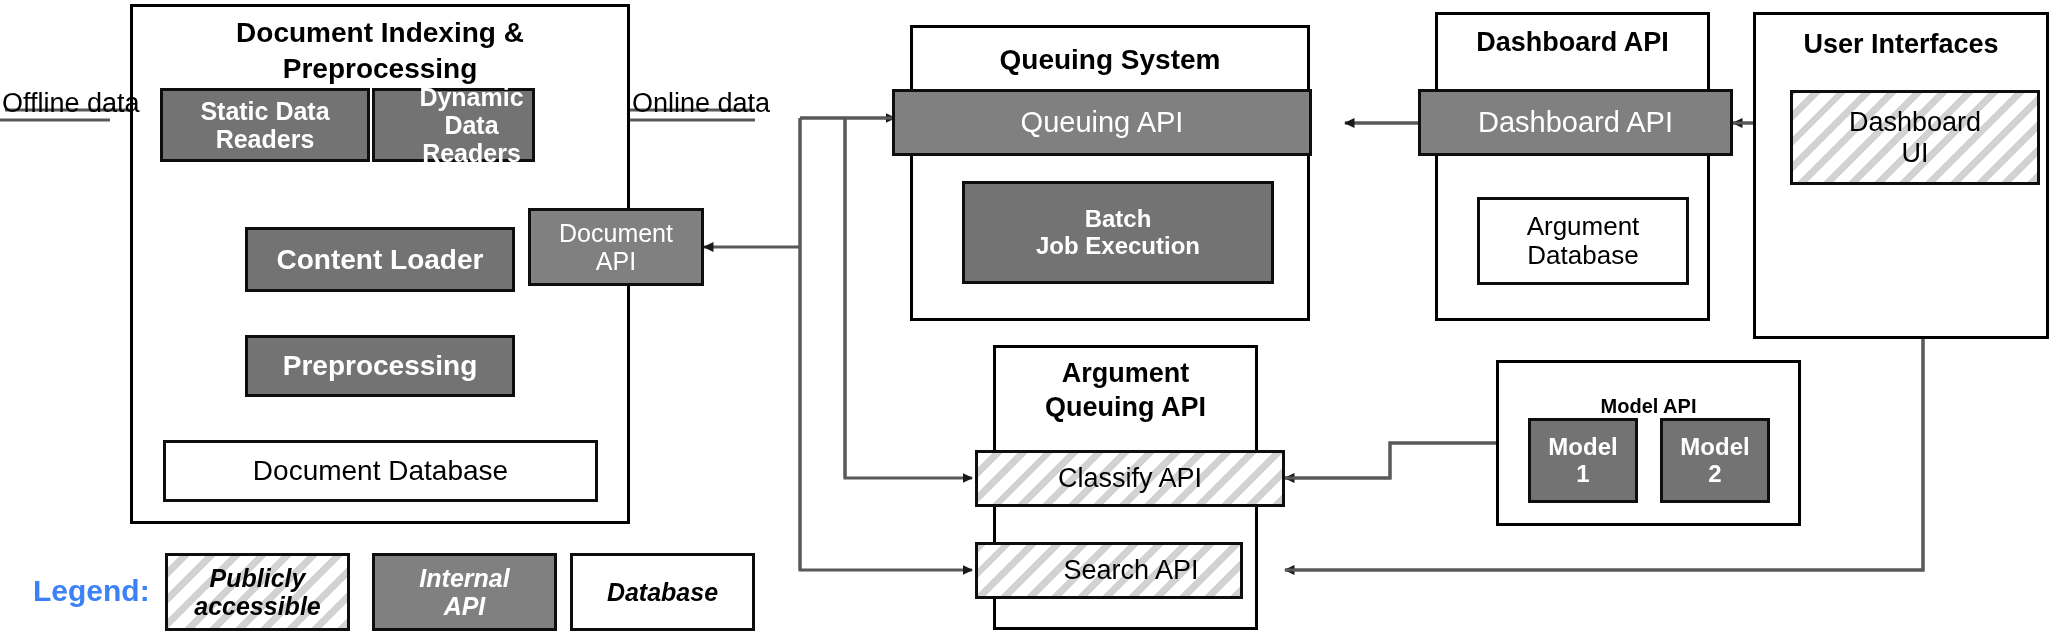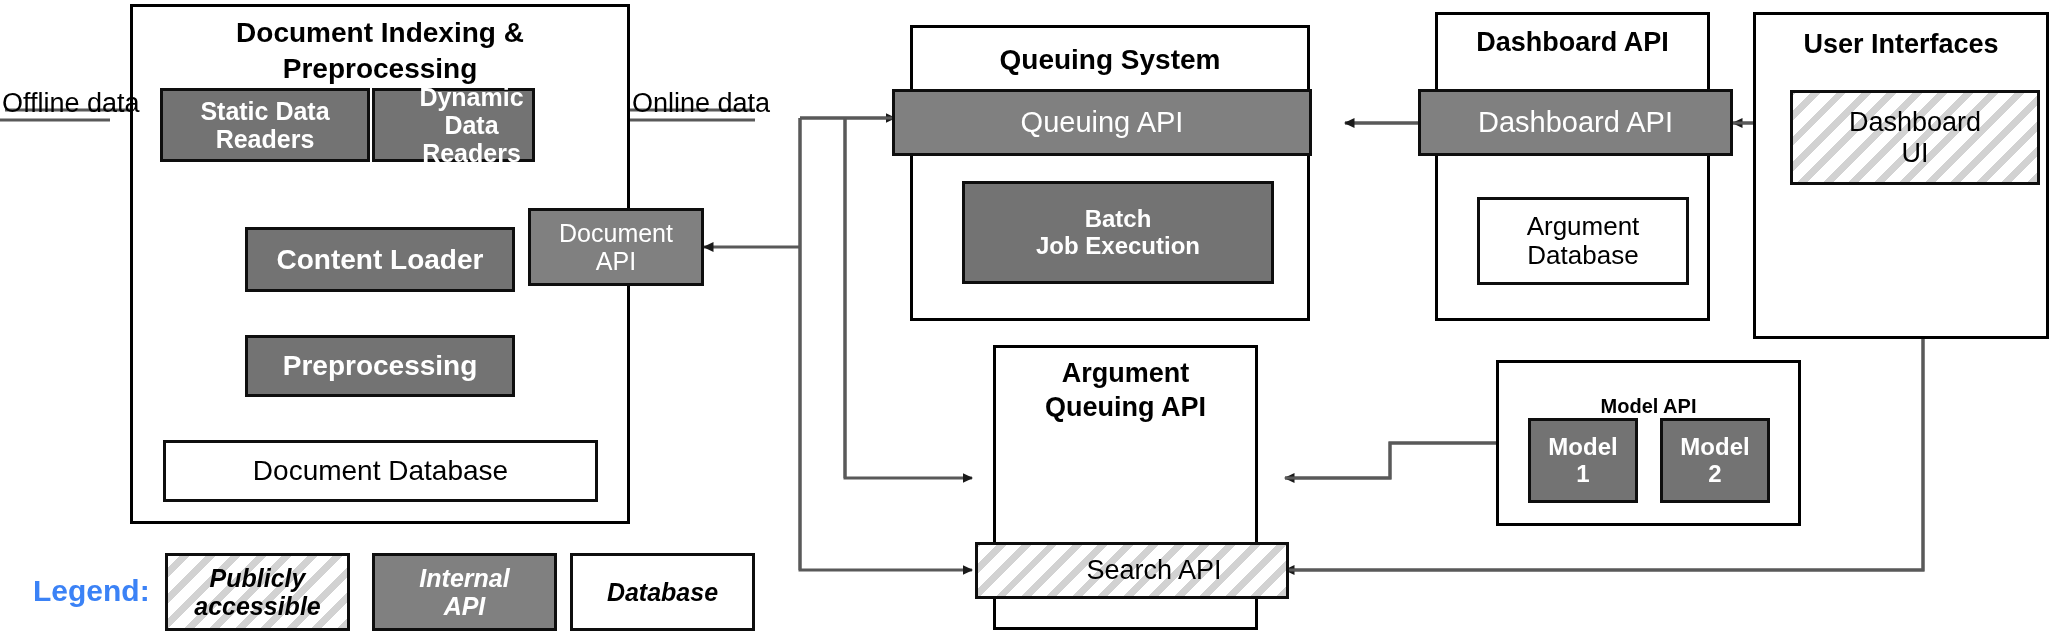--- a/index.html
+++ b/index.html
@@ -166,21 +166,24 @@
     <div>
       <div>Dashboard</div>
       <div>UI</div>
     </div>
   </div>
 
   <div class="box group" style="left:993px;top:345px;width:265px;height:285px;">
     <div class="group-title" style="top:10px;font-size:27px;">Argument</div>
     <div class="group-title" style="top:44px;font-size:27px;">Queuing API</div>
   </div>
-  <div class="box hatch" style="left:975px;top:542px;width:314px;height:57px;font-size:27px;padding-left:44px;">
+  <div class="box hatch" style="left:975px;top:450px;width:310px;height:57px;font-size:27px;">
+    <span>Classify API</span>
+  </div>
+  <div class="box hatch" style="left:975px;top:542px;width:268px;height:57px;font-size:27px;padding-left:44px;">
     <span>Search API</span>
   </div>
 
   <div class="box group" style="left:1496px;top:360px;width:305px;height:166px;">
     <div class="group-title" style="top:12px;font-size:20px;margin-top:20px;">Model API</div>
   </div>
   <div class="box blue" style="left:1528px;top:418px;width:110px;height:85px;font-size:24px;">
     <div>
       <div>Model</div>
       <div>1</div>

